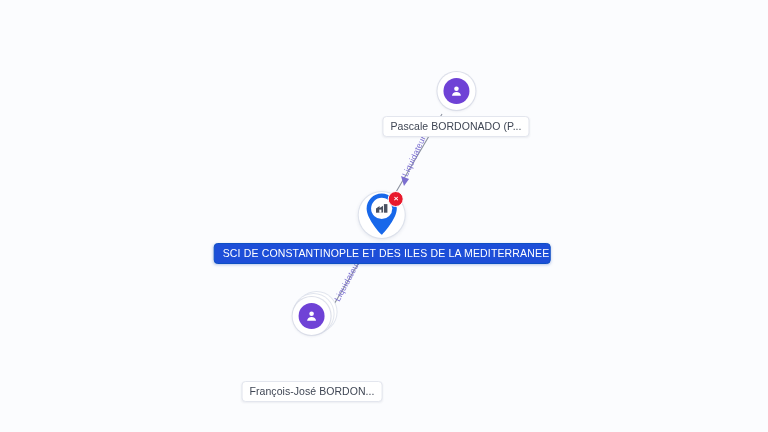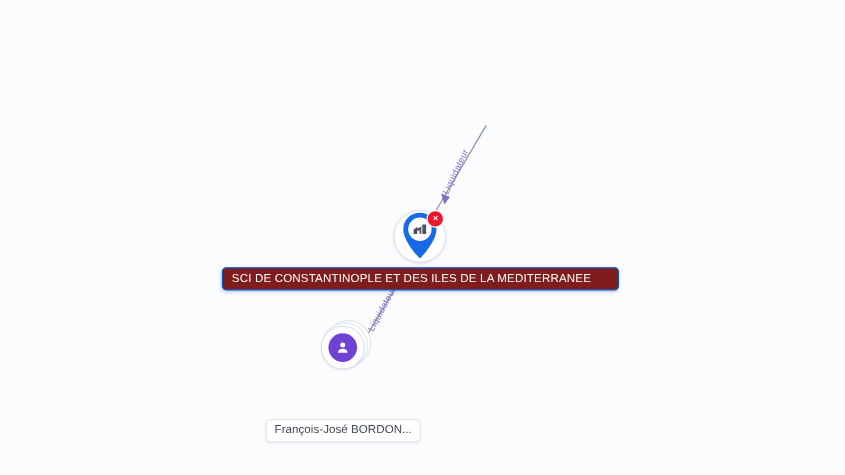--- a/index.html
+++ b/index.html
@@ -119,24 +119,24 @@
     border-radius: 4px;
     padding: 3px 7px 4px 7px;
     font-size: 10.5px;
     color: #3f4654;
     white-space: nowrap;
     box-shadow: 0 1px 2px rgba(40,50,90,.07);
     letter-spacing: .05px;
   }
   .label-company {
     margin-top: 1px;
-    background: #7f1d1d;
+    background: #1d4ed8;
     border: 1px solid #0e4fc4;
     border-radius: 4px;
-    padding: 3px 24px 4px 8px;
+    padding: 3px 0 4px 8px;
     font-size: 10.5px;
     color: #ffffff;
     white-space: nowrap;
     letter-spacing: .15px;
     box-shadow: 0 1px 3px rgba(20,70,180,.28);
   }
 
   
   .edge-label {
     position: absolute;
@@ -160,20 +160,32 @@
     <g>
       <line x1="324" y1="321" x2="370" y2="244" stroke="#8a909e" stroke-width="1.1"></line>
       <polygon points="366,258 371,247 373,259" fill="#7b6fd0"></polygon>
     </g>
   </svg>
 
   <div class="edge-label" style="left:414px; top:156px; transform: translate(-50%,-50%) rotate(-65deg);">Liquidateur</div>
 
   <div class="edge-label" style="left:347px; top:281px; transform: translate(-50%,-50%) rotate(-62deg);">Liquidateur</div>
 
+  <div class="node" style="left:456px; top:103px;">
+    <div class="avatar-wrap">
+      <div class="avatar-ring"></div>
+      <div class="avatar-disc">
+        <svg width="14" height="14" viewBox="0 0 24 24" aria-hidden="true">
+          <circle cx="12" cy="8" r="3.9" fill="#ffffff"></circle>
+          <path d="M4.4 20.2c0-4.2 3.4-6.6 7.6-6.6s7.6 2.4 7.6 6.6z" fill="#ffffff"></path>
+        </svg>
+      </div>
+    </div>
+    <div class="label-person">Pascale BORDONADO (P...</div>
+  </div>
 
   <div class="node" style="left:382px; top:226px;">
     <div class="pin-wrap">
       <div class="pin-halo"></div>
       <svg class="pin-shape" width="36" height="46" viewBox="0 0 36 46" aria-hidden="true">
         <path d="M18 1.5C9.6 1.5 2.9 8.2 2.9 16.6c0 9.6 11.5 22.6 14.2 25.5a1.2 1.2 0 0 0 1.8 0C21.6 39.2 33.1 26.2 33.1 16.6 33.1 8.2 26.4 1.5 18 1.5z" fill="#1868ea"></path>
         <circle cx="18" cy="16.4" r="10.6" fill="#ffffff"></circle>
         <g fill="#4a5160">
           <path d="M12.3 20.7v-4.1l3.6-2.5v1.9l3.4-2.3v6.9z"></path>
           <rect x="20.2" y="12.1" width="3.5" height="8.6"></rect>

